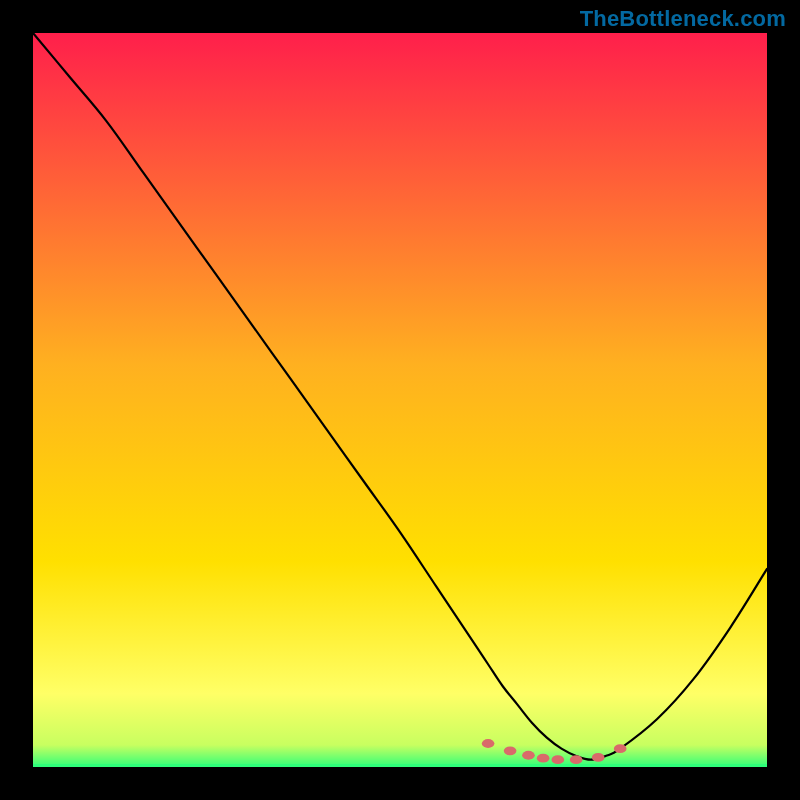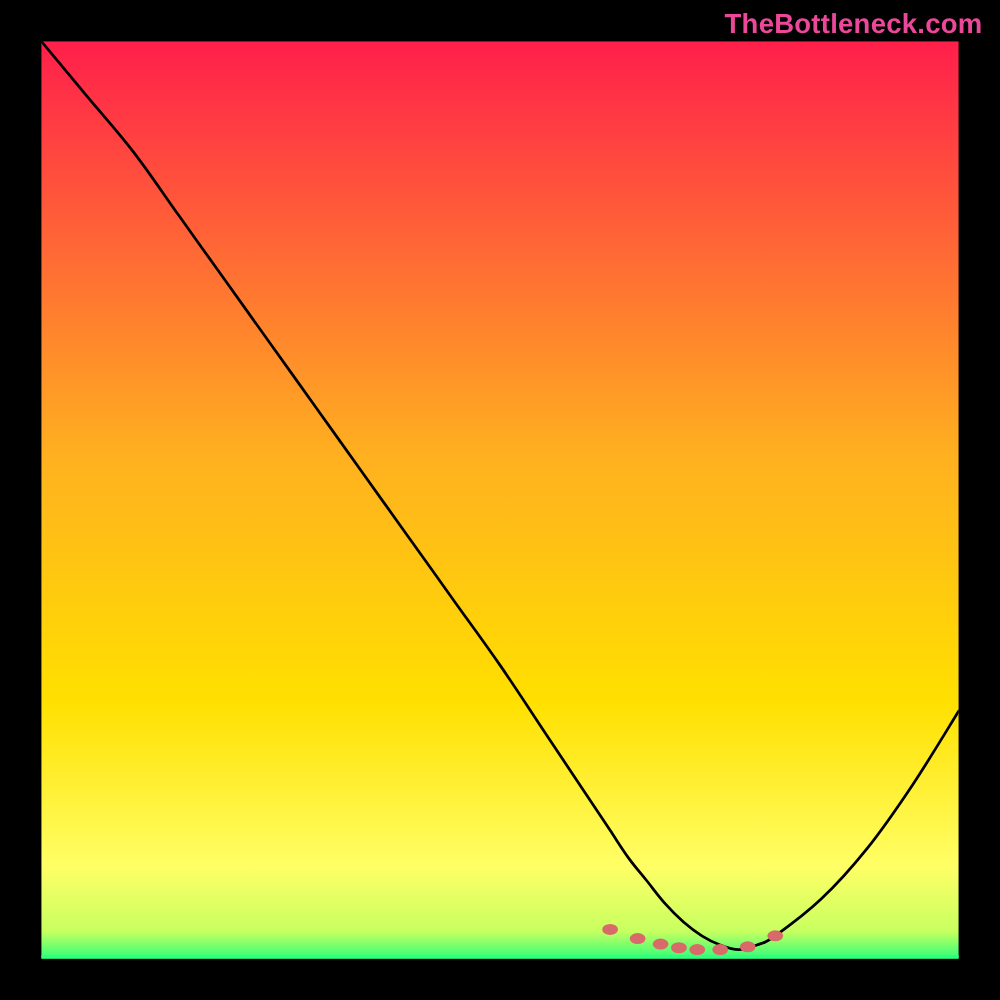--- a/index.html
+++ b/index.html
@@ -14,21 +14,21 @@
   .frame {
     position: relative;
     width: 800px;
     height: 800px;
     background: #000;
   }
   .watermark {
     position: absolute;
     top: 6px;
     right: 14px;
-    color: #ec4899;
+    color: #0369a1;
     font-size: 22px;
     font-weight: 600;
     letter-spacing: 0.2px;
     z-index: 5;
   }
   .plot-wrap {
     position: absolute;
     left: 33px;
     top: 33px;
     width: 734px;

